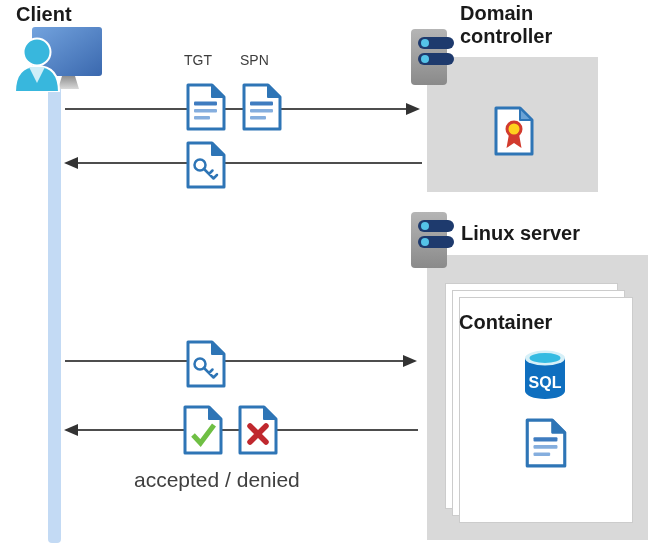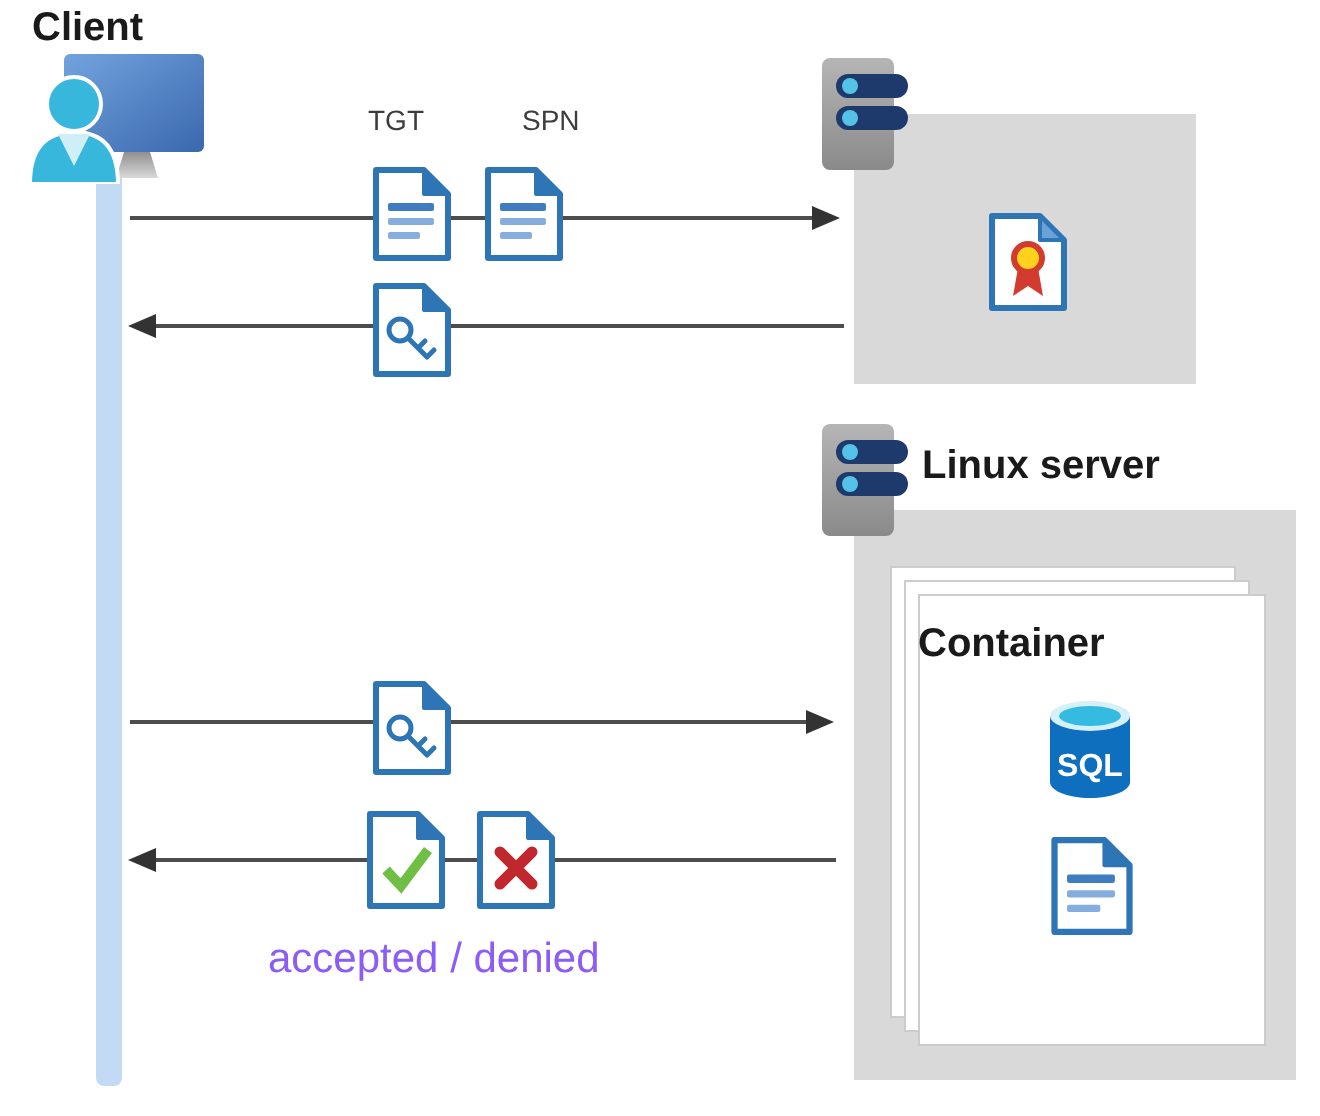--- a/index.html
+++ b/index.html
@@ -19,21 +19,21 @@
     font-size:20px;
     color:#1a1a1a;
     line-height:23px;
   }
   .small-label{
     font-size:14px;
     color:#3d3d3d;
   }
   .result-label{
     font-size:21px;
-    color:#8b5cf6;
+    color:#404040;
   }
   .keytab-label{
     font-size:20px;
     color:#333333;
   }
   .gray-box{
     background:#d9d9d9;
   }
   .lifeline{
     background:#c3daf4;
@@ -87,21 +87,21 @@
       </defs>
       <rect x="20" y="1" width="70" height="49" rx="3" fill="url(#mon1)"></rect>
       <polygon points="50,50 63,50 67,63 46,63" fill="url(#stand1)"></polygon>
       <circle cx="25" cy="26" r="13.5" fill="#38b7dd" stroke="#ffffff" stroke-width="2"></circle>
       <path d="M3 66 Q3 40 25 40 Q47 40 47 66 Z" fill="#38b7dd" stroke="#ffffff" stroke-width="2"></path>
       <polygon points="17,41 33,41 25,57" fill="#cfeef8"></polygon>
     </svg>
   </div>
 
   <div class="abs small-label center" style="left:184px;top:52px;width:44px;">TGT</div>
-  <div class="abs small-label center" style="left:240px;top:52px;width:44px;margin-left:21px;">SPN</div>
+  <div class="abs small-label center" style="left:240px;top:52px;width:44px;">SPN</div>
 
   <div class="abs arrow-line" style="left:65px;top:108px;width:342px;"></div>
   <div class="abs arrowhead-right" style="left:406px;top:103px;"></div>
 
   <div class="abs" style="left:186px;top:83px;">
     <svg width="40" height="48" viewBox="0 0 40 48">
       <path d="M2 2 H26 L38 14 V46 H2 Z" fill="#ffffff" stroke="#2e75b6" stroke-width="3" stroke-linejoin="round"></path>
       <path d="M26 2 L38 14 H26 Z" fill="#2e75b6" stroke="#2e75b6" stroke-width="2" stroke-linejoin="round"></path>
       <rect x="8" y="18.5" width="23" height="4" rx="1" fill="#3f7cc0"></rect>
       <rect x="8" y="26" width="23" height="3.5" rx="1" fill="#85aede"></rect>
@@ -141,20 +141,21 @@
         </linearGradient>
       </defs>
       <rect x="1" y="1" width="36" height="56" rx="4" fill="url(#srv1)"></rect>
       <rect x="8" y="9" width="36" height="12" rx="6" fill="#1e3a6d"></rect>
       <circle cx="15" cy="15" r="4" fill="#55c3e8"></circle>
       <rect x="8" y="25" width="36" height="12" rx="6" fill="#1e3a6d"></rect>
       <circle cx="15" cy="31" r="4" fill="#55c3e8"></circle>
     </svg>
   </div>
 
+  <div class="abs node-title" style="left:460px;top:2px;width:125px;">Domain controller</div>
 
   <div class="abs" style="left:494px;top:106px;">
     <svg width="40" height="50" viewBox="0 0 40 50">
       <path d="M2 2 H26 L38 14 V48 H2 Z" fill="#ffffff" stroke="#2e75b6" stroke-width="3" stroke-linejoin="round"></path>
       <path d="M26 2 L38 14 H26 Z" fill="#6ba3d6" stroke="#2e75b6" stroke-width="2" stroke-linejoin="round"></path>
       <path d="M15 28 L12.5 42 L20 37 L27.5 42 L25 28 Z" fill="#d23b2e"></path>
       <circle cx="20" cy="23" r="7" fill="#ffd21e" stroke="#d23b2e" stroke-width="3"></circle>
     </svg>
   </div>
 

